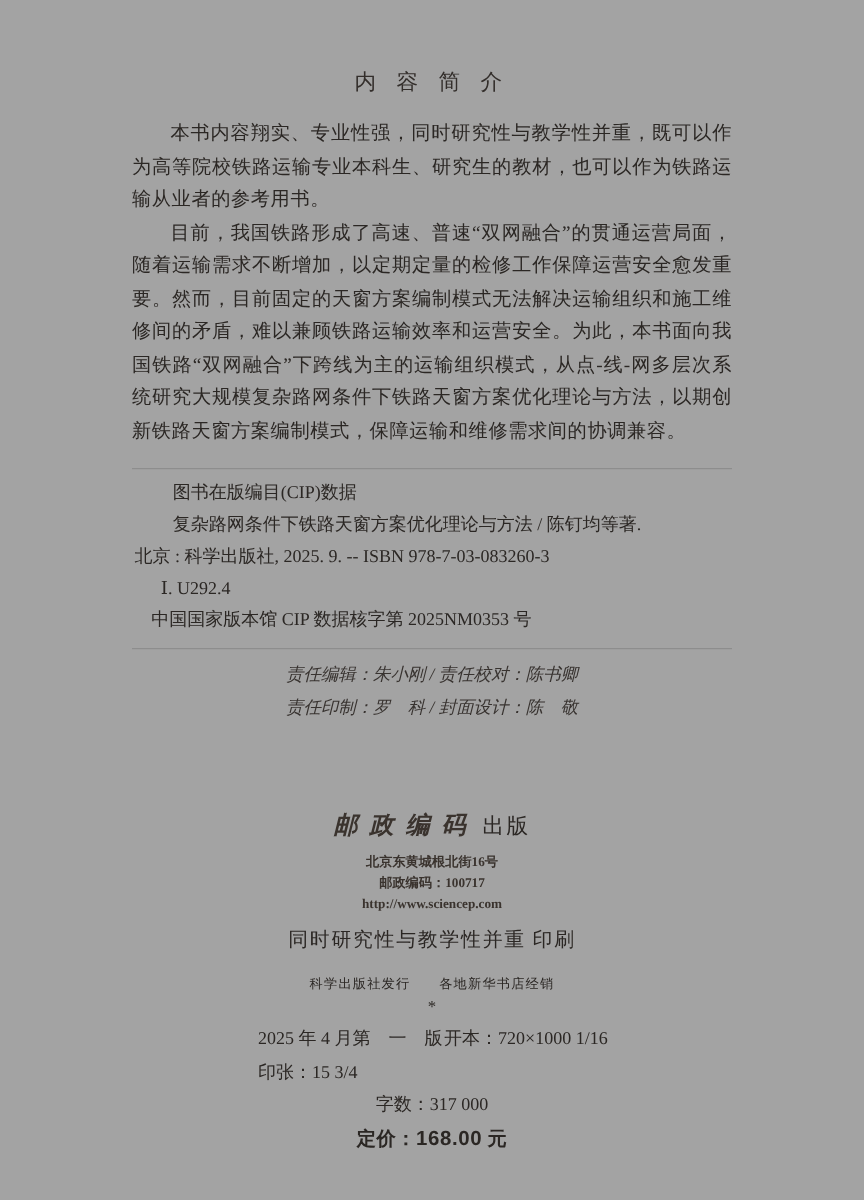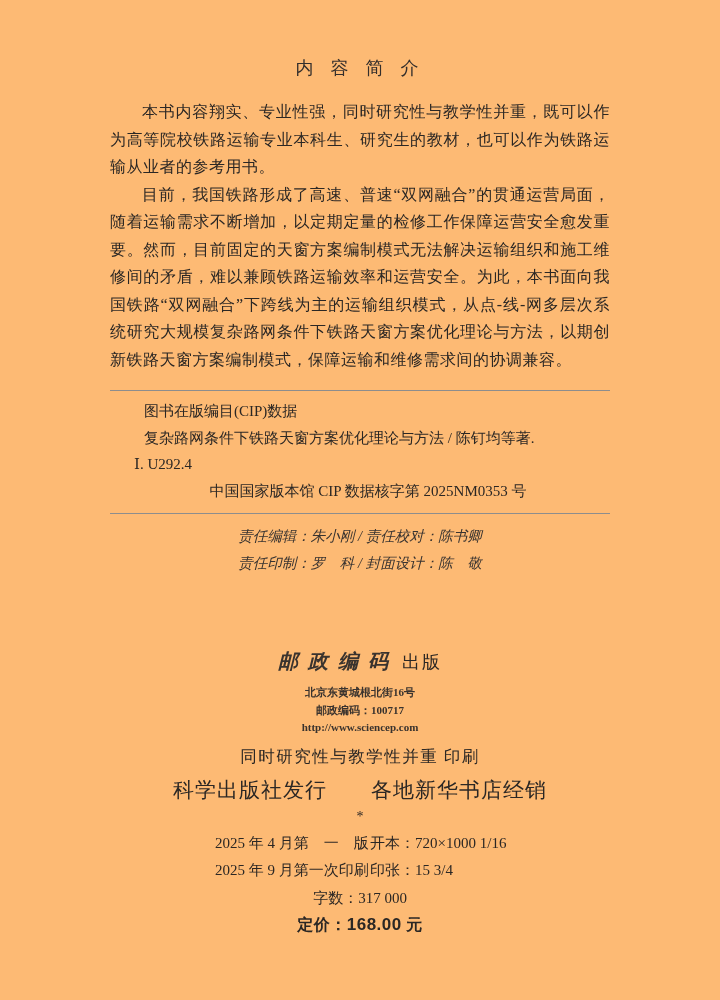--- a/index.html
+++ b/index.html
@@ -2,21 +2,21 @@
 <html><head>
 <meta charset="utf-8">
 <style>
   * { margin: 0; padding: 0; box-sizing: border-box; }
   html, body { background: #ffffff; }
   .page {
     position: relative;
     width: 720px;
     height: 1000px;
     margin: 0 auto;
-    background: #fdba74;
+    background: #a3a3a3;
     color: #2b2724;
     font-family: "Liberation Serif", "DejaVu Serif", serif;
     overflow: hidden;
   }
   .content {
     width: 500px;
     margin: 0 auto;
   }
   .book-title {
     margin-top: 56px;
@@ -44,21 +44,21 @@
   .rule-1 { margin-top: 17px; }
   .cip-block {
     padding: 7px 0 9px 0;
     font-size: 15px;
     line-height: 26.5px;
   }
   .cip-heading { font-weight: normal; padding-left: 34px; }
   .cip-title-line { padding-left: 34px; }
   .cip-publisher-line { padding-left: 2px; }
   .cip-class-line { padding-left: 24px; }
-  .cip-record-line { padding-left: 16px; text-align: center; }
+  .cip-record-line { padding-left: 16px; }
   .credits {
     margin-top: 9px;
     text-align: center;
     font-style: italic;
     font-size: 14.5px;
     line-height: 27px;
     color: #383330;
   }
   .publisher-block {
     margin-top: 70px;
@@ -77,21 +77,21 @@
     letter-spacing: 2px;
   }
   .press-address {
     margin-top: 7px;
     font-size: 11px;
     font-weight: bold;
     line-height: 17.5px;
     color: #3a332e;
   }
   .printer-line { margin-top: 9px; font-size: 16.5px; letter-spacing: 1.5px; }
-  .distribution-line { margin-top: 8px; font-size: 21px; letter-spacing: 1px; }
+  .distribution-line { margin-top: 18px; font-size: 11px; letter-spacing: 1px; }
   .star-separator { margin-top: 5px; font-size: 14px; }
   .print-info {
     margin-top: 5px;
     margin-left: 105px;
     font-size: 15px;
     line-height: 27.5px;
   }
   .print-row { display: flex; }
   .print-row .col-left { width: 155px; }
   .word-count-line {
@@ -128,20 +128,21 @@
     <div class="intro">
       <p>本书内容翔实、专业性强，同时研究性与教学性并重，既可以作为高等院校铁路运输专业本科生、研究生的教材，也可以作为铁路运输从业者的参考用书。</p>
       <p>目前，我国铁路形成了高速、普速“双网融合”的贯通运营局面，随着运输需求不断增加，以定期定量的检修工作保障运营安全愈发重要。然而，目前固定的天窗方案编制模式无法解决运输组织和施工维修间的矛盾，难以兼顾铁路运输效率和运营安全。为此，本书面向我国铁路“双网融合”下跨线为主的运输组织模式，从点-线-网多层次系统研究大规模复杂路网条件下铁路天窗方案优化理论与方法，以期创新铁路天窗方案编制模式，保障运输和维修需求间的协调兼容。</p>
     </div>
 
     <hr class="rule rule-1">
 
     <div class="cip-block">
       <div class="cip-heading">图书在版编目(CIP)数据</div>
       <div class="cip-title-line">复杂路网条件下铁路天窗方案优化理论与方法 / 陈钉均等著.</div>
+      <div class="cip-publisher-line">北京 : 科学出版社, 2025. 9. -- ISBN 978-7-03-083260-3</div>
       <div class="cip-class-line">Ⅰ. U292.4</div>
       <div class="cip-record-line">中国国家版本馆 CIP 数据核字第 2025NM0353 号</div>
     </div>
 
     <hr class="rule">
 
     <div class="credits">
       <div>责任编辑：朱小刚 / 责任校对：陈书卿</div>
       <div>责任印制：罗　科 / 封面设计：陈　敬</div>
     </div>
@@ -160,21 +161,20 @@
       <div class="distribution-line">科学出版社发行　　各地新华书店经销</div>
       <div class="star-separator">*</div>
     </div>
 
     <div class="print-info">
       <div class="print-row">
         <span class="col-left">2025 年 4 月第　一　版</span>
         <span>开本：720×1000 1/16</span>
       </div>
       <div class="print-row">
-        <span class="col-left">2025 年 9 月第一次印刷</span>
         <span>印张：15 3/4</span>
       </div>
     </div>
 
     <div class="word-count-line">字数：317 000</div>
 
     <div class="price-line">
       <span>定价：</span><span class="price-value">168.00</span><span> 元</span>
     </div>
 

